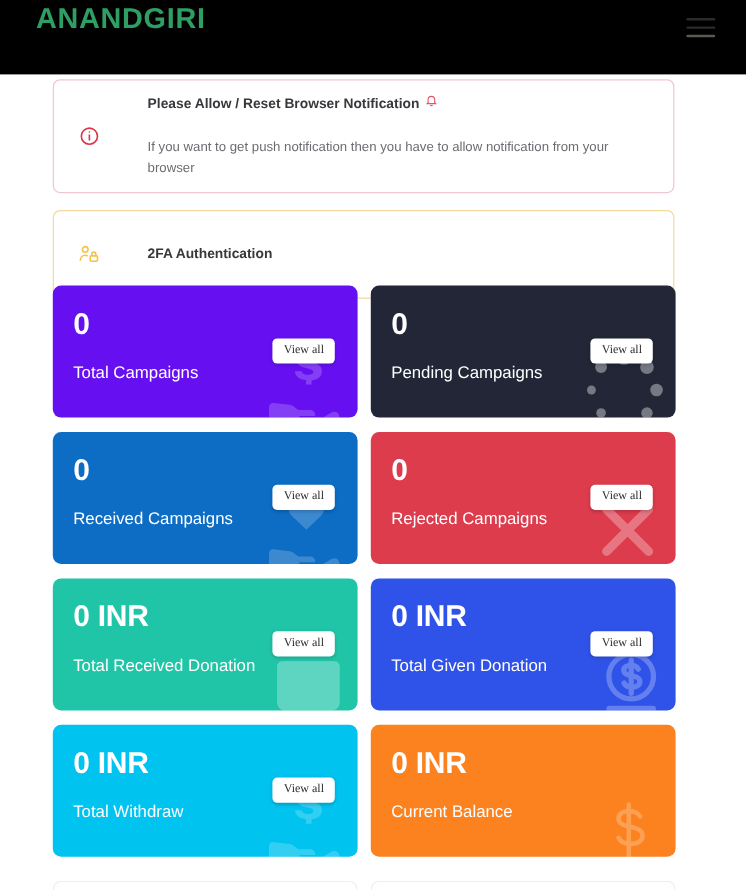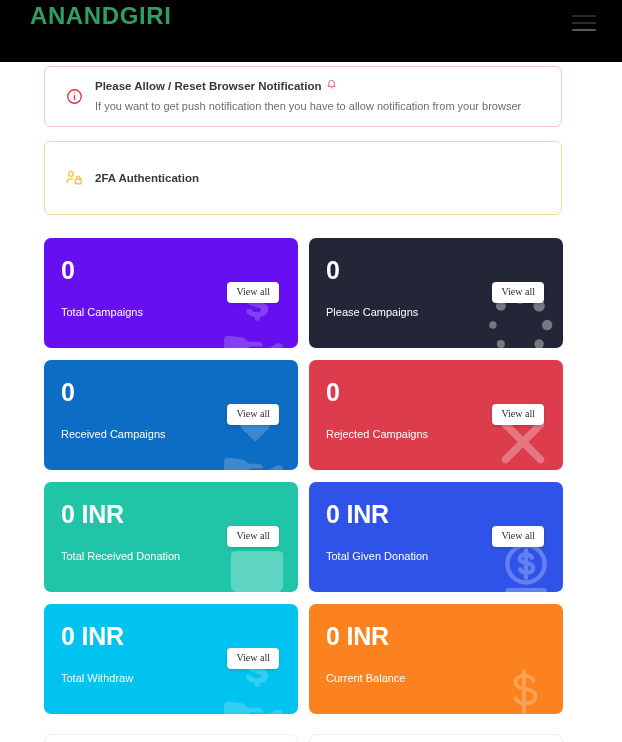--- a/index.html
+++ b/index.html
@@ -94,20 +94,21 @@
   }
 
   .alert {
     position: relative;
     display: flex;
     align-items: center;
     background: #ffffff;
     border-radius: 6px;
     padding: 11px 14px 11px 12px;
     margin-bottom: 14px;
+    gap: 28px;
   }
   .alert-danger {
     border: 1px solid #f2c6ce;
     min-height: 61px;
   }
   .alert-warning {
     border: 1px solid #f3d99a;
     min-height: 74px;
   }
 
@@ -127,21 +128,21 @@
     color: #37383c;
     line-height: 1.4;
     display: flex;
     align-items: center;
     gap: 5px;
   }
   .alert-text {
     font-size: 11px;
     color: #6c6d72;
     line-height: 1.55;
-    margin-top: 3px;
+    margin-top: 20px;
   }
   .alert-text.italic { font-style: italic; }
   .alert-text .hl {
     font-style: italic;
     font-weight: bold;
     color: #1b3d8f;
   }
   .alert-text .tail { font-style: normal; }
 
   
@@ -171,21 +172,21 @@
     font-weight: bold;
     line-height: 1;
     letter-spacing: -0.2px;
     position: relative;
     z-index: 3;
   }
   .card-label {
     position: absolute;
     left: 17px;
     bottom: 30px;
-    font-size: 11px;
+    font-size: 14px;
     font-weight: normal;
     z-index: 3;
     white-space: nowrap;
   }
 
   .view-all {
     position: absolute;
     right: 19px;
     top: 44px;
     background: #ffffff;
@@ -301,21 +302,21 @@
       <div class="card-watermark">
         <svg viewBox="0 0 24 24" fill="#ffffff">
           <path d="M12.2 1.4c-1.6 0-2.9 1-2.9 2.3 0 1.2.9 1.9 2.5 2.3l1.1.3c.8.2 1.1.4 1.1.8 0 .5-.5.8-1.4.8-1 0-1.6-.3-1.8-1H9c.1 1.4 1.3 2.3 3 2.4v1.2h1.5V9.4c1.7-.2 2.8-1.1 2.8-2.5 0-1.2-.8-1.9-2.6-2.3l-1.1-.3c-.8-.2-1.1-.4-1.1-.8 0-.5.5-.8 1.3-.8.9 0 1.4.3 1.6 1h1.7c-.1-1.3-1.1-2.2-2.6-2.4V0h-1.5v1.4z"></path>
           <path d="M2 16.6c0-.7.6-1.2 1.3-1.1l4.2.5c.4 0 .8.2 1.1.4l1.3 1h3.2c.8 0 1.4.6 1.4 1.3 0 .1 0 .2-.1.3h-4.2v1.2h5.1l3.6-2.1c.7-.4 1.5-.2 1.9.4.4.6.2 1.4-.5 1.8l-5.3 3.2c-.4.2-.8.3-1.2.3H3.3c-.7 0-1.3-.5-1.3-1.2v-5.9z"></path>
         </svg>
       </div>
     </div>
 
     <div class="card" style="background:#222636">
       <div class="card-value">0</div>
-      <div class="card-label">Please Campaigns</div>
+      <div class="card-label">Pending Campaigns</div>
       <button class="view-all">View all</button>
       <div class="card-watermark" style="opacity:0.38">
         <svg viewBox="0 0 24 24" fill="#ffffff">
           <circle cx="12" cy="3.2" r="2.0"></circle>
           <circle cx="18.2" cy="5.8" r="1.85"></circle>
           <circle cx="20.8" cy="12" r="1.7"></circle>
           <circle cx="18.2" cy="18.2" r="1.55"></circle>
           <circle cx="12" cy="20.8" r="1.4"></circle>
           <circle cx="5.8" cy="18.2" r="1.3"></circle>
           <circle cx="3.2" cy="12" r="1.2"></circle>

